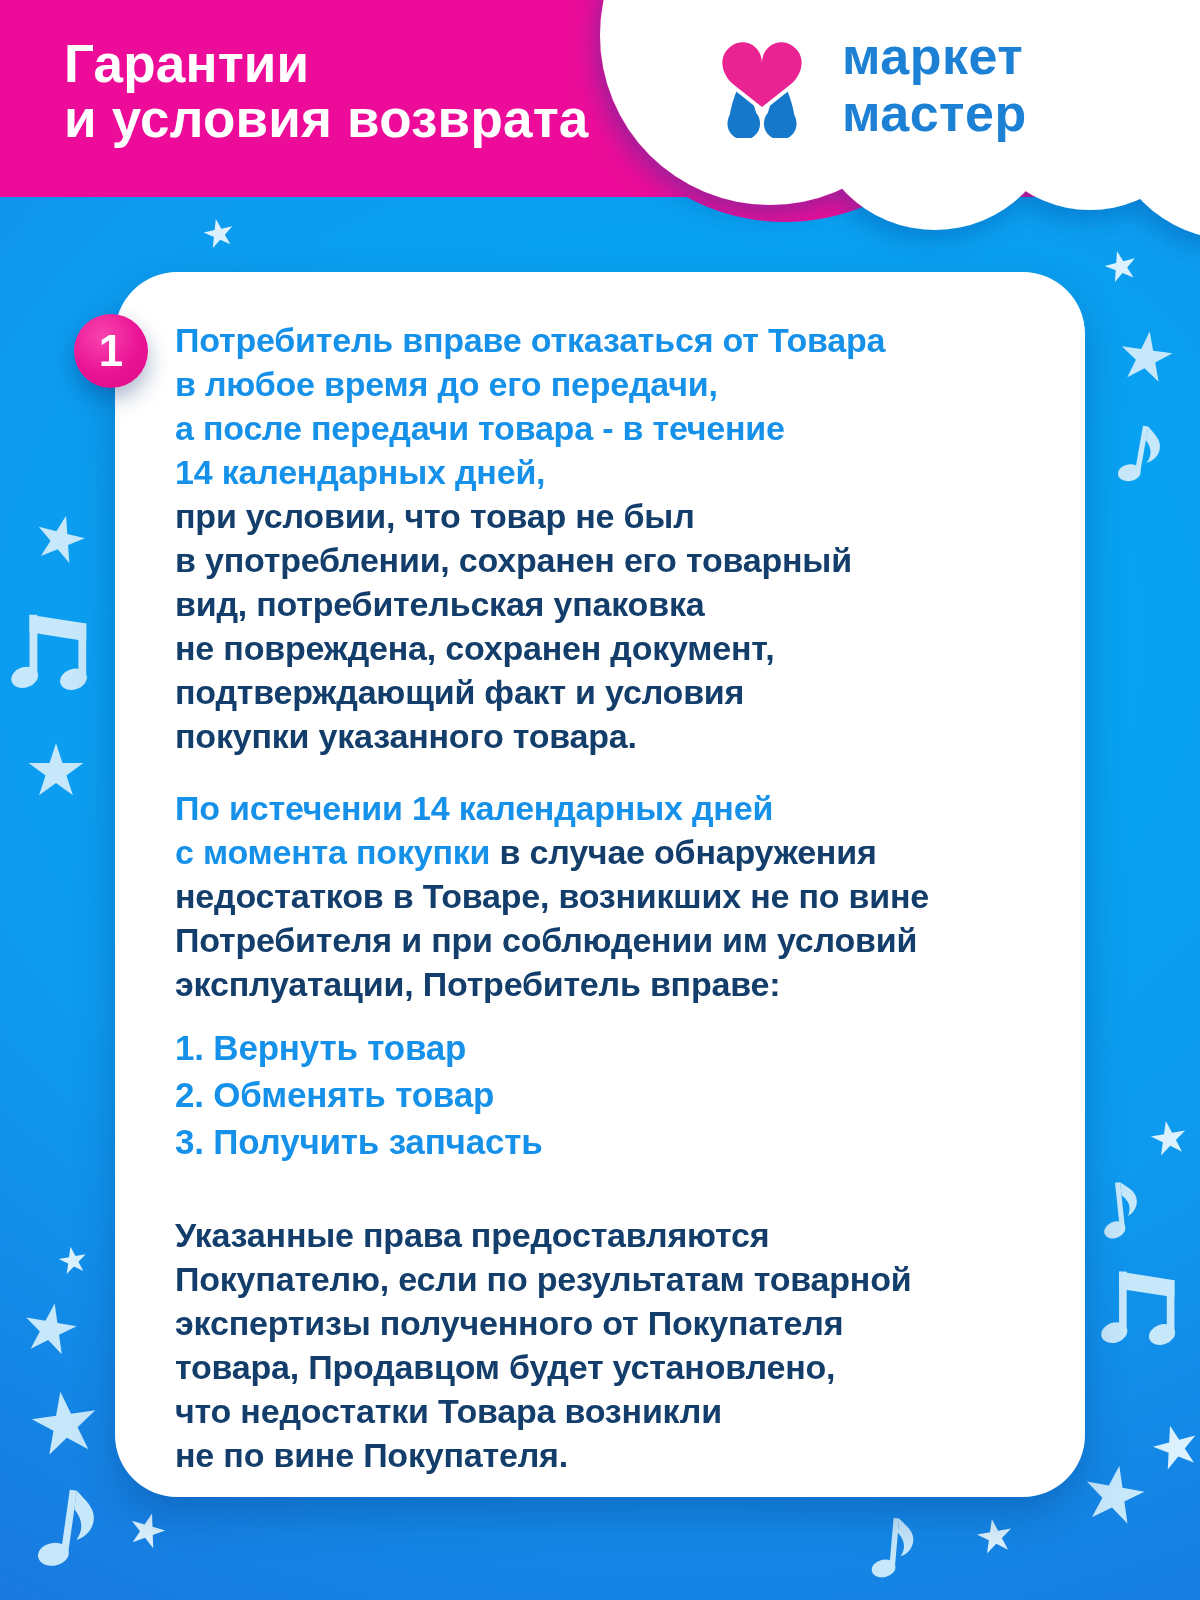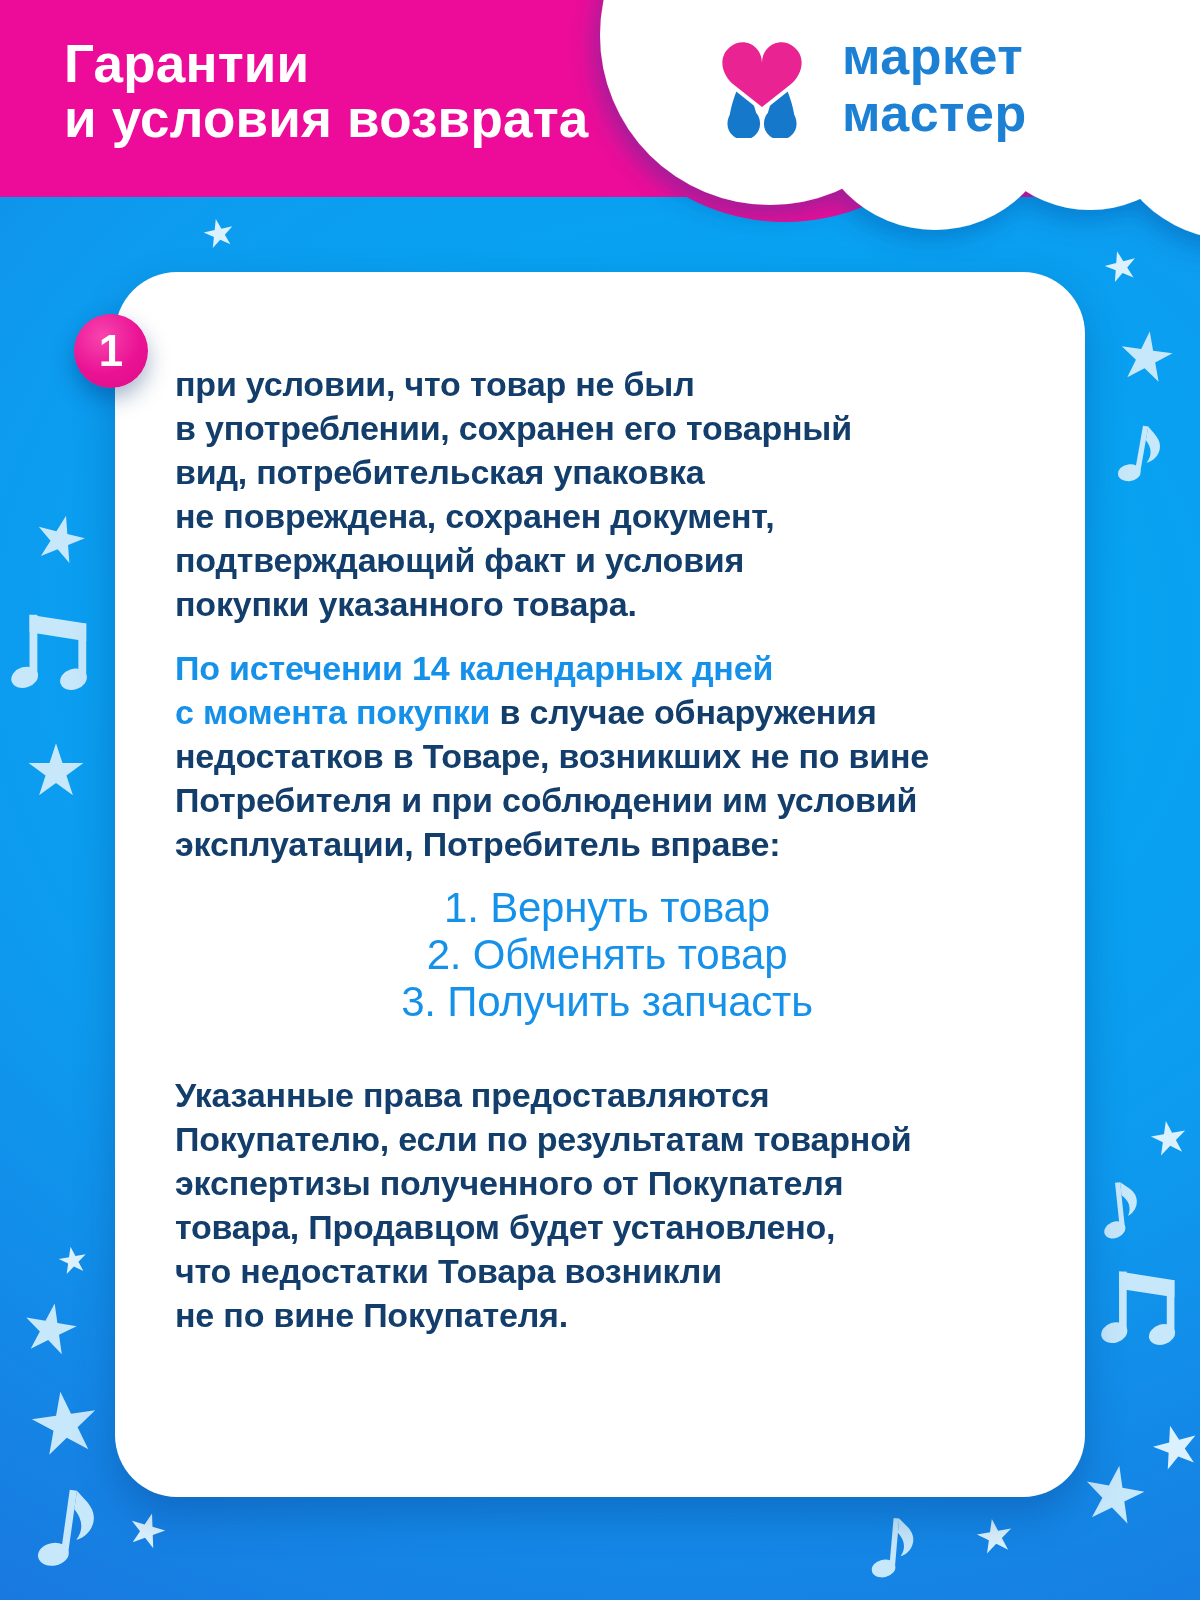--- a/index.html
+++ b/index.html
@@ -39,24 +39,24 @@
     position:absolute;left:74px;top:314px;width:74px;height:74px;z-index:4;
     border-radius:50%;
     background:radial-gradient(circle at 38% 30%, #f844ae 0%, var(--badge-pink) 55%, #d90e85 100%);
     box-shadow:0 10px 22px rgba(3,40,105,.35);
     display:flex;align-items:center;justify-content:center;
     color:#ffffff;font-size:44px;font-weight:800;
   }
   .para{white-space:pre-line;font-size:34px;line-height:44px;letter-spacing:-.2px;}
   .t-blue{color:var(--blue-text);font-weight:800;}
   .t-navy{color:var(--navy-text);font-weight:700;}
-  .para-2{margin-top:20px;}
+  .para-2{margin-top:28px;}
   .rights-list{margin-top:18px;}
   .rights-list .item{
-    color:var(--blue-text);font-weight:400;font-size:42px;line-height:47px;letter-spacing:-.2px;text-align:center;
+    color:var(--blue-text);font-weight:700;font-size:35px;line-height:47px;letter-spacing:-.2px;
   }
   .para-3{margin-top:48px;}
   .hidden-defs{position:absolute;width:0;height:0;overflow:hidden;}
 </style>
 </head>
 <body>
 
 <svg class="hidden-defs" aria-hidden="true">
   <defs>
     <symbol id="sym-star" viewBox="0 0 100 100">
@@ -176,21 +176,24 @@
   </svg>
 
   <div class="logo-text">маркет
 мастер</div>
 
   <div class="badge">
     <span>1</span>
   </div>
 
   <div class="card">
-    <p class="para"><span class="t-navy">
+    <p class="para"><span class="t-blue">Потребитель вправе отказаться от Товара
+в любое время до его передачи,
+а после передачи товара - в течение
+14 календарных дней,</span><span class="t-navy">
 при условии, что товар не был
 в употреблении, сохранен его товарный
 вид, потребительская упаковка
 не повреждена, сохранен документ,
 подтверждающий факт и условия
 покупки указанного товара.</span></p>
 
     <p class="para para-2"><span class="t-blue">По истечении 14 календарных дней
 с момента покупки</span><span class="t-navy"> в случае обнаружения
 недостатков в Товаре, возникших не по вине

